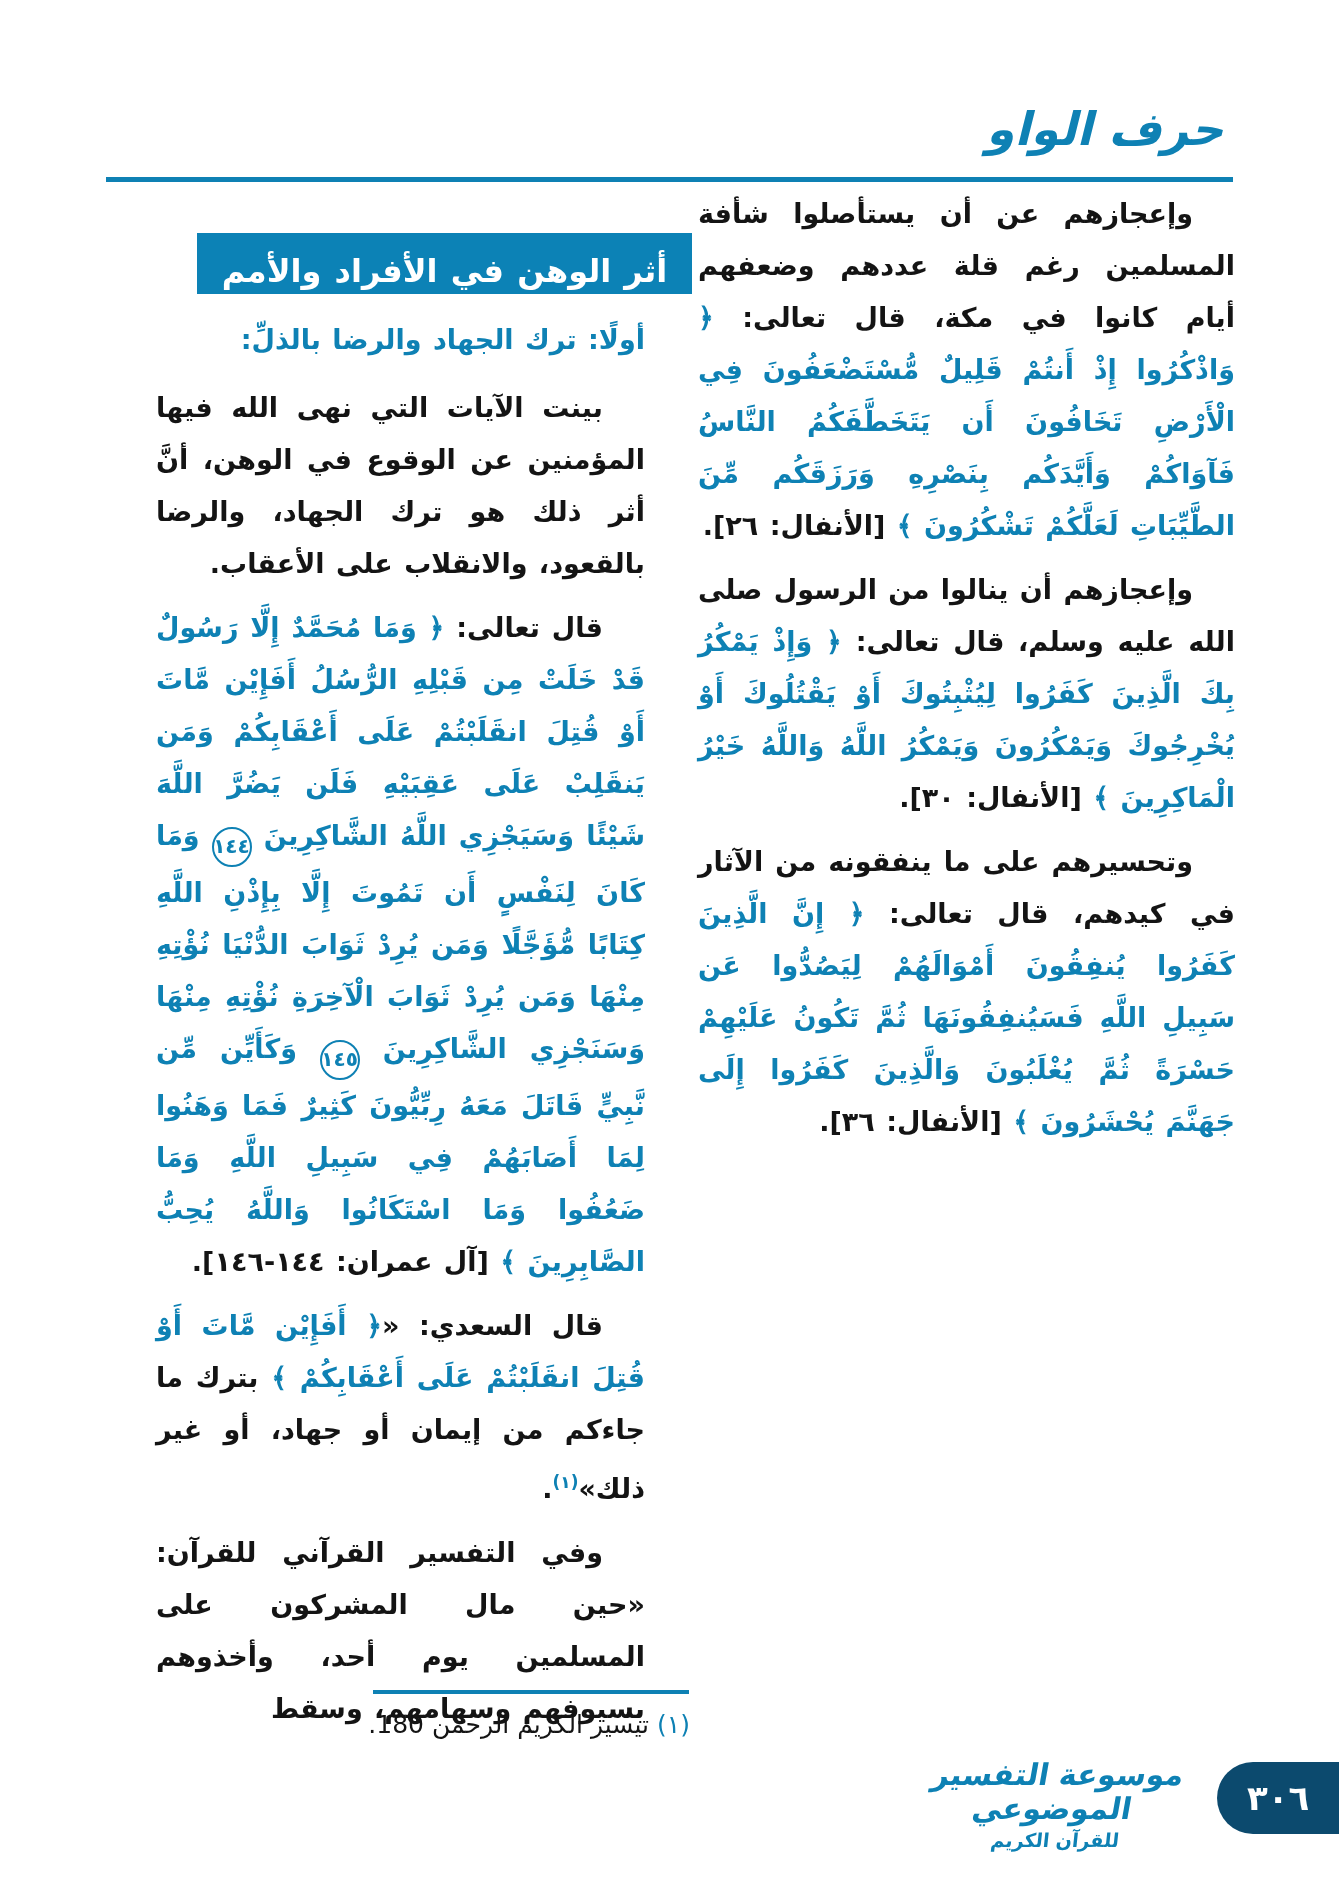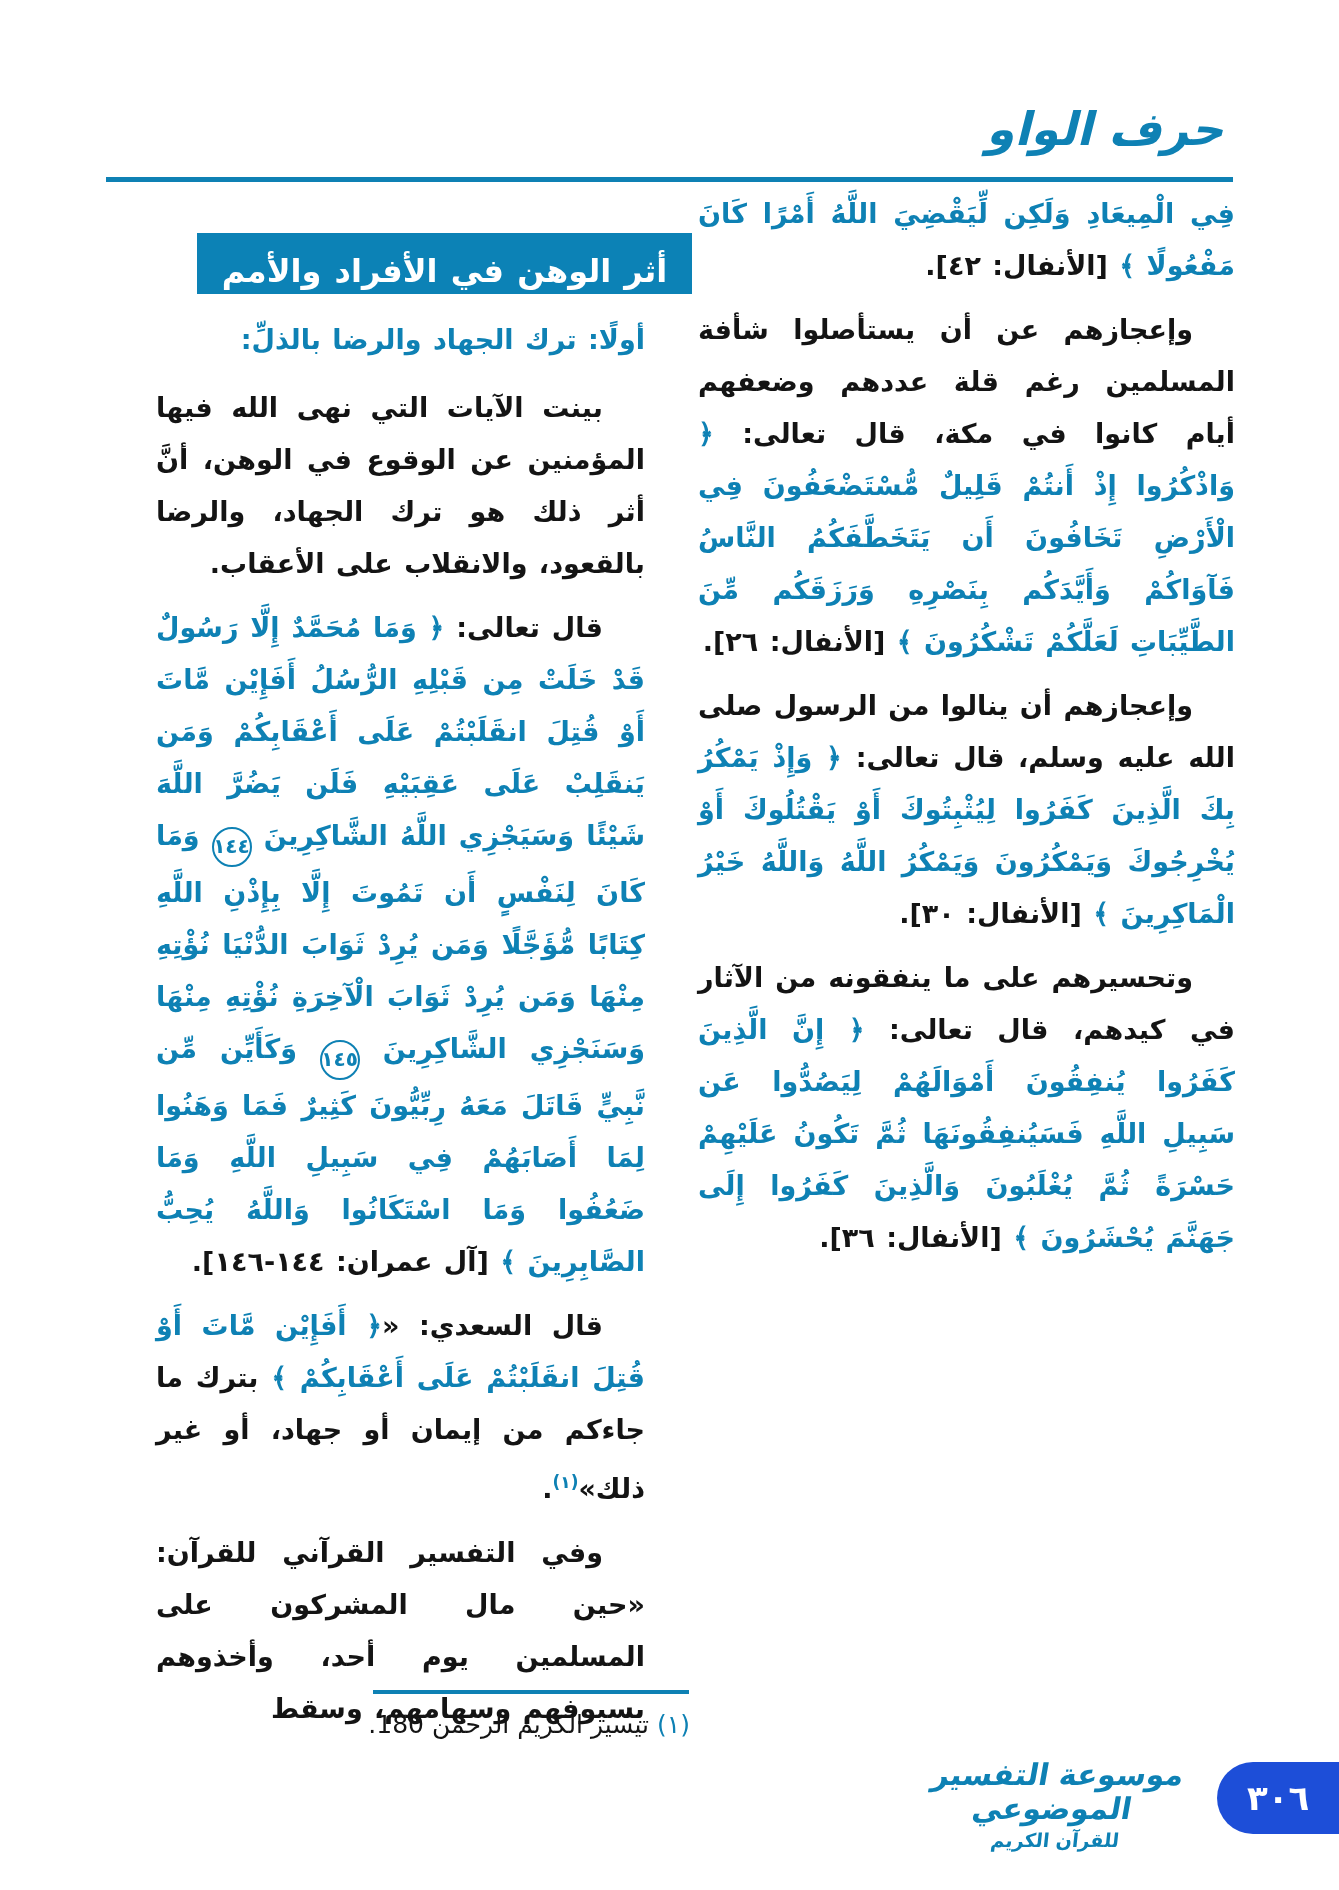--- a/index.html
+++ b/index.html
@@ -68,39 +68,35 @@
     font-size:30px;font-weight:bold;line-height:34px;
     transform:skewX(-10deg);
   }
   .logo-line2{
     font-size:19px;font-weight:bold;line-height:28px;
     transform:skewX(-6deg);
   }
   .page-badge{
     position:absolute;top:1762px;right:0;
     width:122px;height:72px;
-    background:#1d4ed8;color:#ffffff;
+    background:#0c4a6e;color:#ffffff;
     border-radius:36px 0 0 36px;
     display:flex;align-items:center;justify-content:center;
     font-size:34px;font-weight:bold;text-align:center;
   }
 </style>
 </head>
 <body>
 
 <div class="page">
 
   <div class="chapter-title">حرف الواو</div>
   <div class="header-rule"></div>
 
   <div class="col col-right">
-    <p>
-      <span class="q">فِي الْمِيعَادِ وَلَكِن لِّيَقْضِيَ اللَّهُ أَمْرًا كَانَ مَفْعُولًا ﴾</span>
-      <span class="ref">[الأنفال: ٤٢].</span>
-    </p>
     <p class="indent">
       <span>وإعجازهم عن أن يستأصلوا شأفة المسلمين رغم قلة عددهم وضعفهم أيام كانوا في مكة، قال تعالى:</span>
       <span class="q">﴿ وَاذْكُرُوا إِذْ أَنتُمْ قَلِيلٌ مُّسْتَضْعَفُونَ فِي الْأَرْضِ تَخَافُونَ أَن يَتَخَطَّفَكُمُ النَّاسُ فَآوَاكُمْ وَأَيَّدَكُم بِنَصْرِهِ وَرَزَقَكُم مِّنَ الطَّيِّبَاتِ لَعَلَّكُمْ تَشْكُرُونَ ﴾</span>
       <span class="ref">[الأنفال: ٢٦].</span>
     </p>
     <p class="indent">
       <span>وإعجازهم أن ينالوا من الرسول صلى الله عليه وسلم، قال تعالى:</span>
       <span class="q">﴿ وَإِذْ يَمْكُرُ بِكَ الَّذِينَ كَفَرُوا لِيُثْبِتُوكَ أَوْ يَقْتُلُوكَ أَوْ يُخْرِجُوكَ وَيَمْكُرُونَ وَيَمْكُرُ اللَّهُ وَاللَّهُ خَيْرُ الْمَاكِرِينَ ﴾</span>
       <span class="ref">[الأنفال: ٣٠].</span>
     </p>

